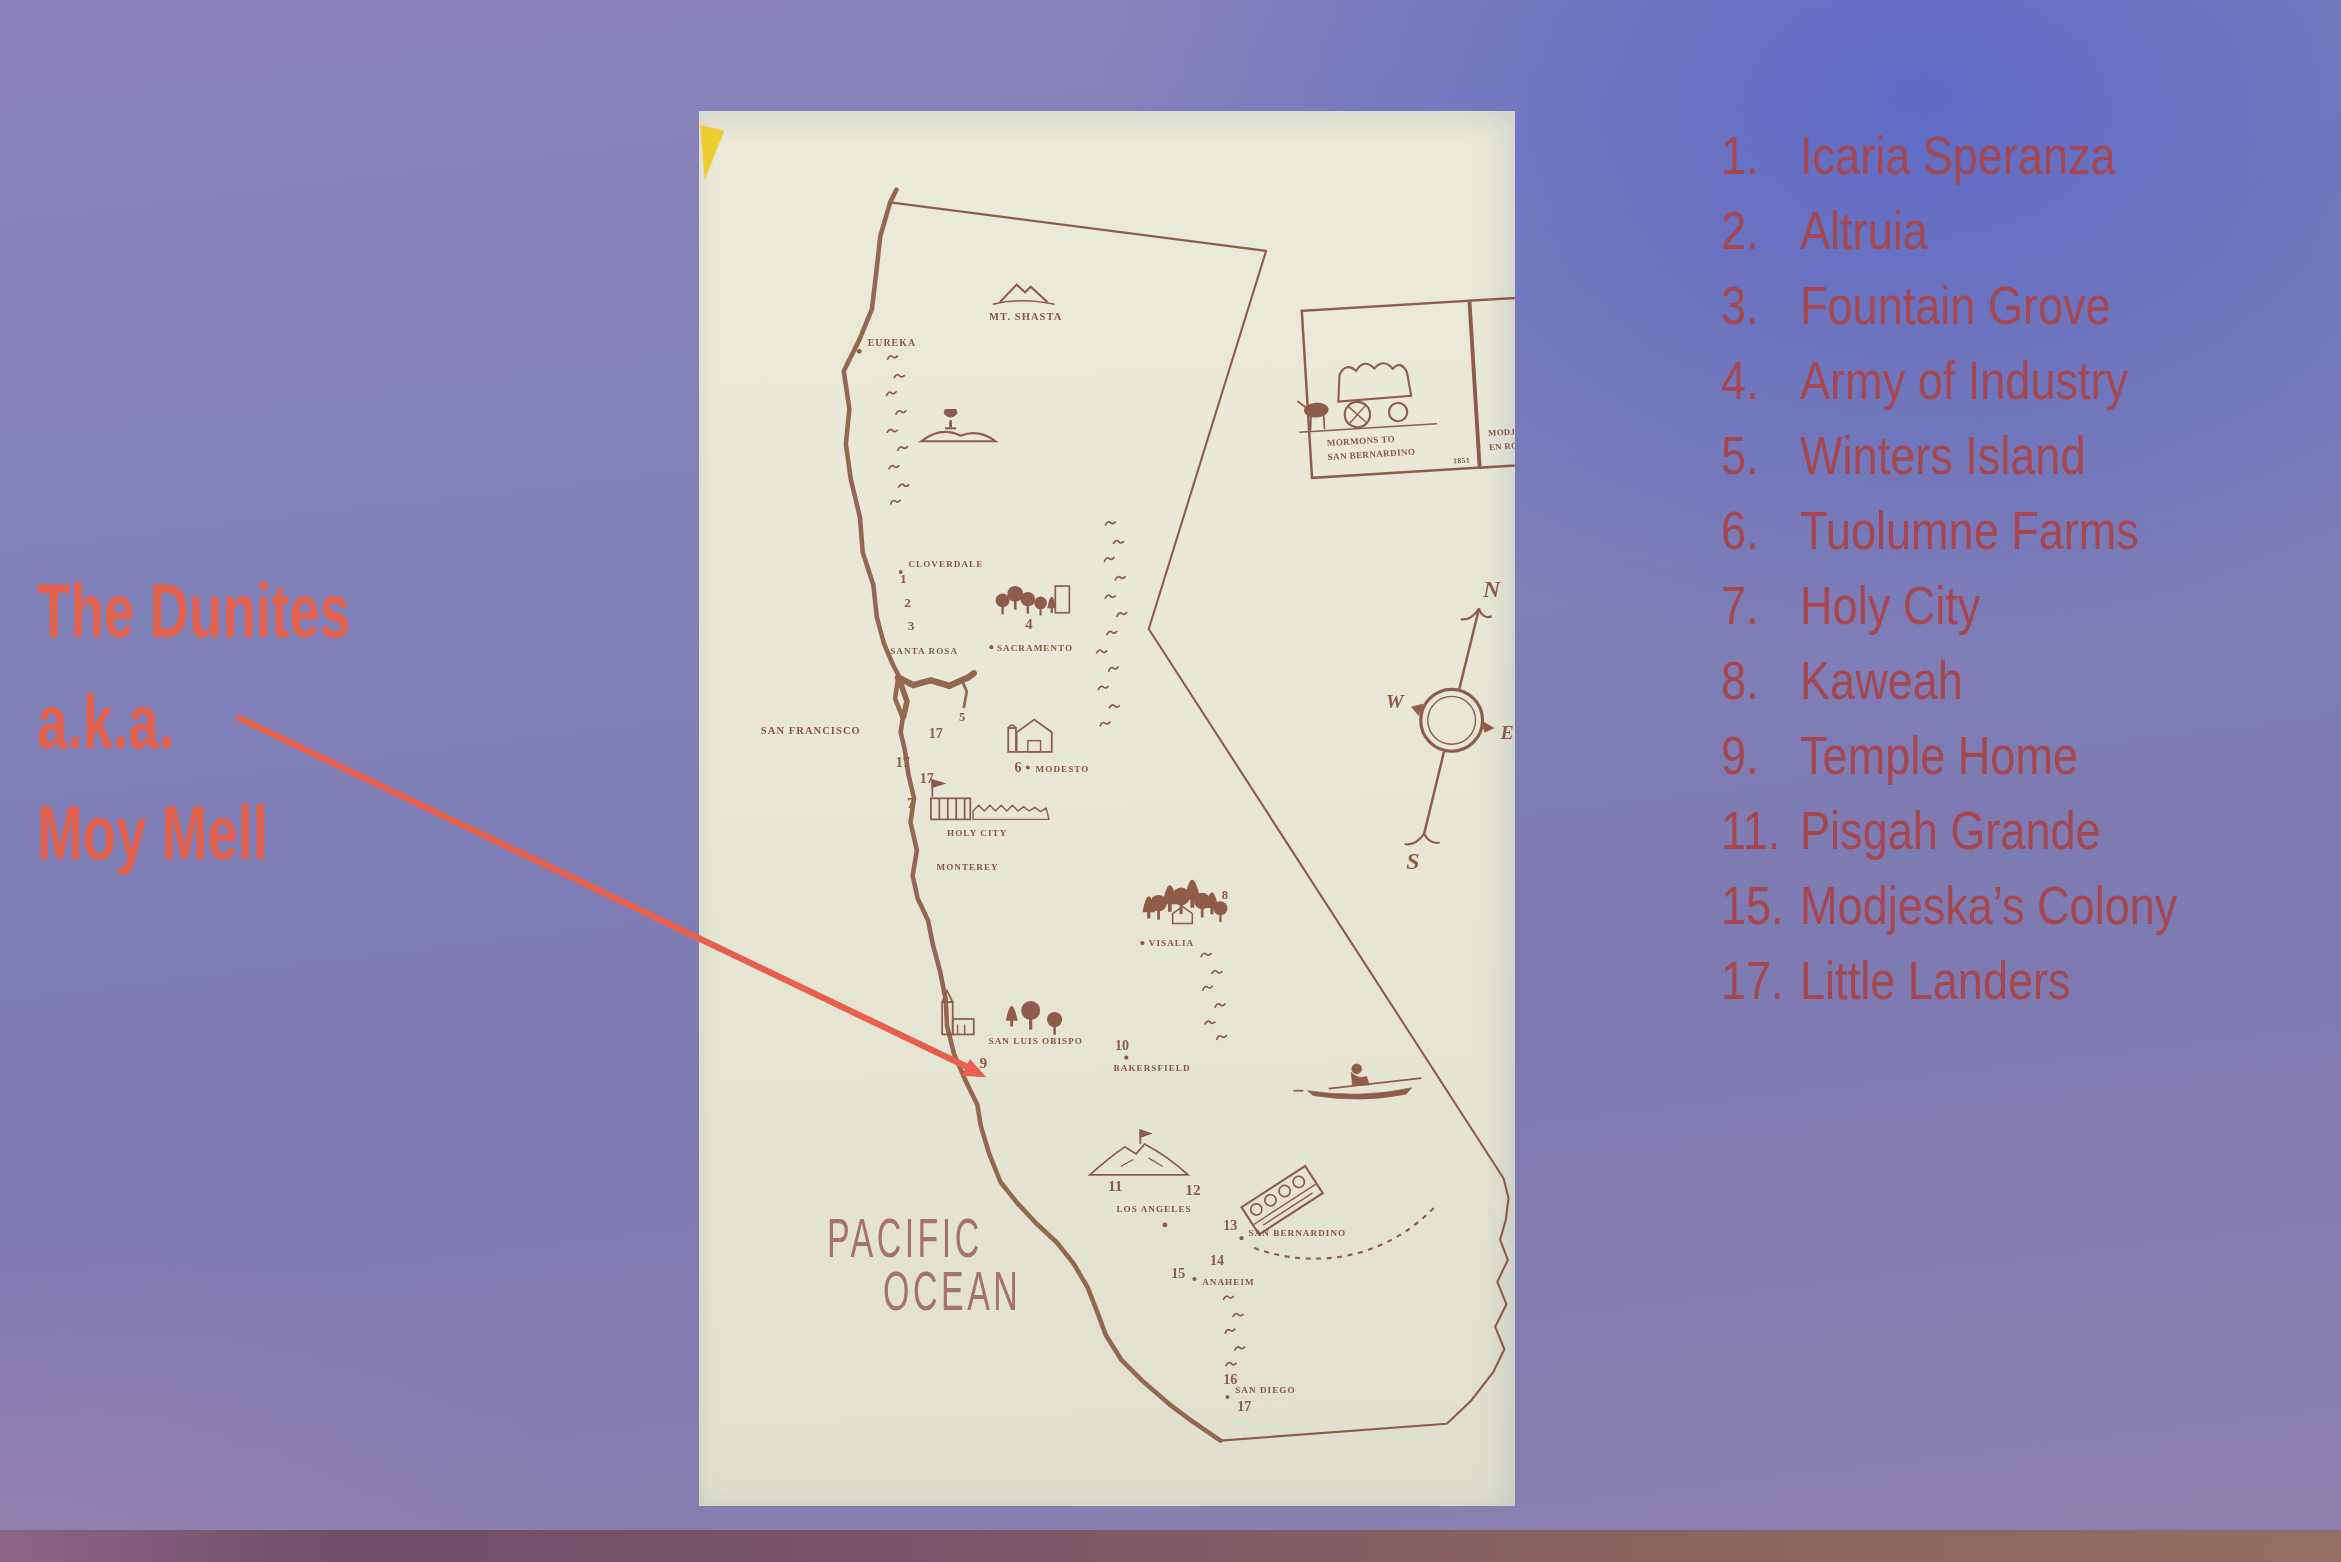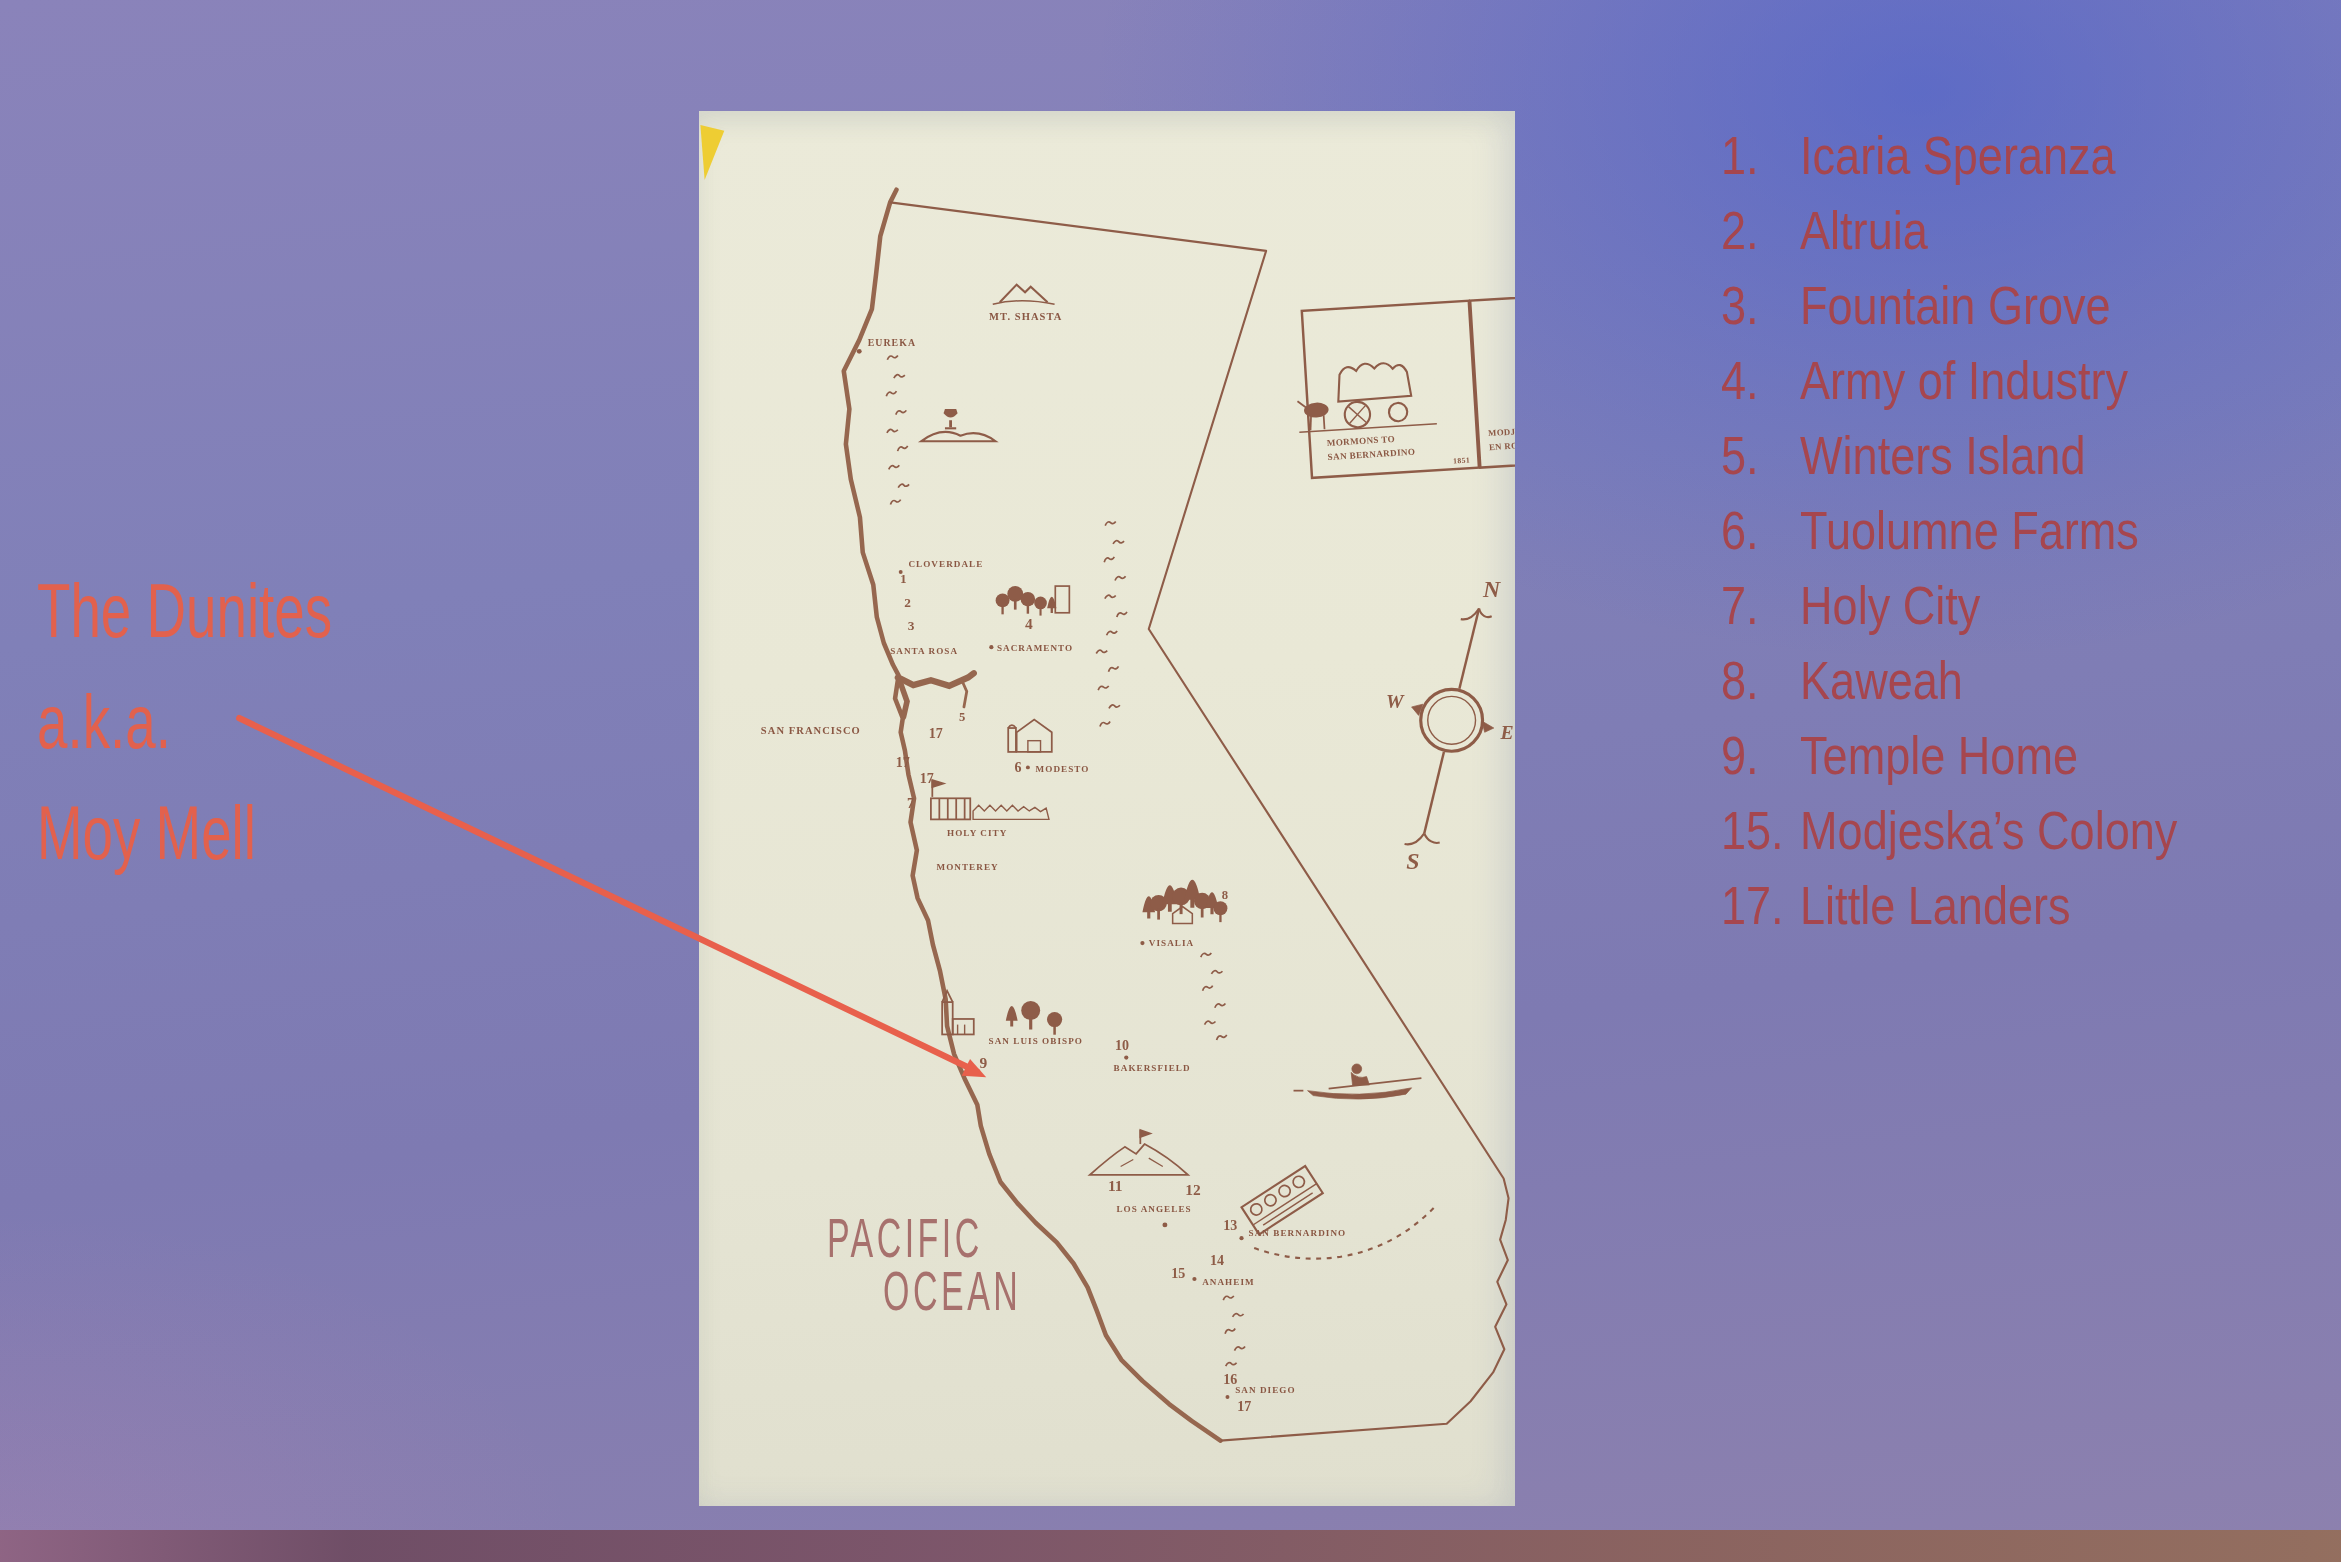--- a/index.html
+++ b/index.html
@@ -20,21 +20,21 @@
     position:absolute;left:699px;top:111px;width:816px;height:1395px;overflow:hidden;
     background:linear-gradient(178deg,#ebead9 0%,#e9e8d6 40%,#e5e4d3 75%,#e0dfce 100%);
     box-shadow:inset -14px 0 32px rgba(90,110,180,.13), inset 0 11.2px 24px rgba(120,140,110,.10);
   }
   .map{position:absolute;left:0;top:0;}
   .ml{font-family:"Liberation Serif",serif;font-weight:bold;fill:#8a5743;letter-spacing:1.5px;}
   .mnum{font-family:"Liberation Serif",serif;font-weight:bold;fill:#8e5c47;}
   .cap{font-family:"Liberation Serif",serif;font-weight:bold;fill:#8a5743;letter-spacing:.5px;}
   .ocean-t{font-family:"Liberation Sans",sans-serif;font-weight:normal;fill:#a7716d;letter-spacing:8px;}
   .cmp{font-family:"Liberation Serif",serif;font-style:italic;font-weight:bold;fill:#8e5c47;}
-  .dunites{position:absolute;left:37px;top:555px;color:#e2614d;font-weight:normal;}
+  .dunites{position:absolute;left:37px;top:555px;color:#e2614d;font-weight:bold;}
   .dunites .ln{display:block;font-size:76px;line-height:111px;transform:scaleX(.72);transform-origin:0 50%;white-space:nowrap;}
   .arrow-layer{position:absolute;left:0;top:0;pointer-events:none;}
   .colonies{position:absolute;left:1721px;top:118px;color:#a6464e;}
   .crow{height:75px;}
   .crow-inner{display:inline-flex;transform:scaleX(.85);transform-origin:0 0;white-space:pre;font-size:53px;line-height:75px;}
   .cnum{display:inline-block;width:93px;}
 </style>
 </head>
 <body>
 
@@ -321,19 +321,20 @@
   <div class="colonies">
     <div class="crow"><span class="crow-inner"><span class="cnum">1.</span><span class="cname">Icaria Speranza</span></span></div>
     <div class="crow"><span class="crow-inner"><span class="cnum">2.</span><span class="cname">Altruia</span></span></div>
     <div class="crow"><span class="crow-inner"><span class="cnum">3.</span><span class="cname">Fountain Grove</span></span></div>
     <div class="crow"><span class="crow-inner"><span class="cnum">4.</span><span class="cname">Army of Industry</span></span></div>
     <div class="crow"><span class="crow-inner"><span class="cnum">5.</span><span class="cname">Winters Island</span></span></div>
     <div class="crow"><span class="crow-inner"><span class="cnum">6.</span><span class="cname">Tuolumne Farms</span></span></div>
     <div class="crow"><span class="crow-inner"><span class="cnum">7.</span><span class="cname">Holy City</span></span></div>
     <div class="crow"><span class="crow-inner"><span class="cnum">8.</span><span class="cname">Kaweah</span></span></div>
     <div class="crow"><span class="crow-inner"><span class="cnum">9.</span><span class="cname">Temple Home</span></span></div>
+    <div class="crow"><span class="crow-inner"><span class="cnum">11.</span><span class="cname">Pisgah Grande</span></span></div>
     <div class="crow"><span class="crow-inner"><span class="cnum">15.</span><span class="cname">Modjeska’s Colony</span></span></div>
     <div class="crow"><span class="crow-inner"><span class="cnum">17.</span><span class="cname">Little Landers</span></span></div>
   </div>
 
   <div class="bottom-strip"></div>
 </div>
 
 
 </body></html>

